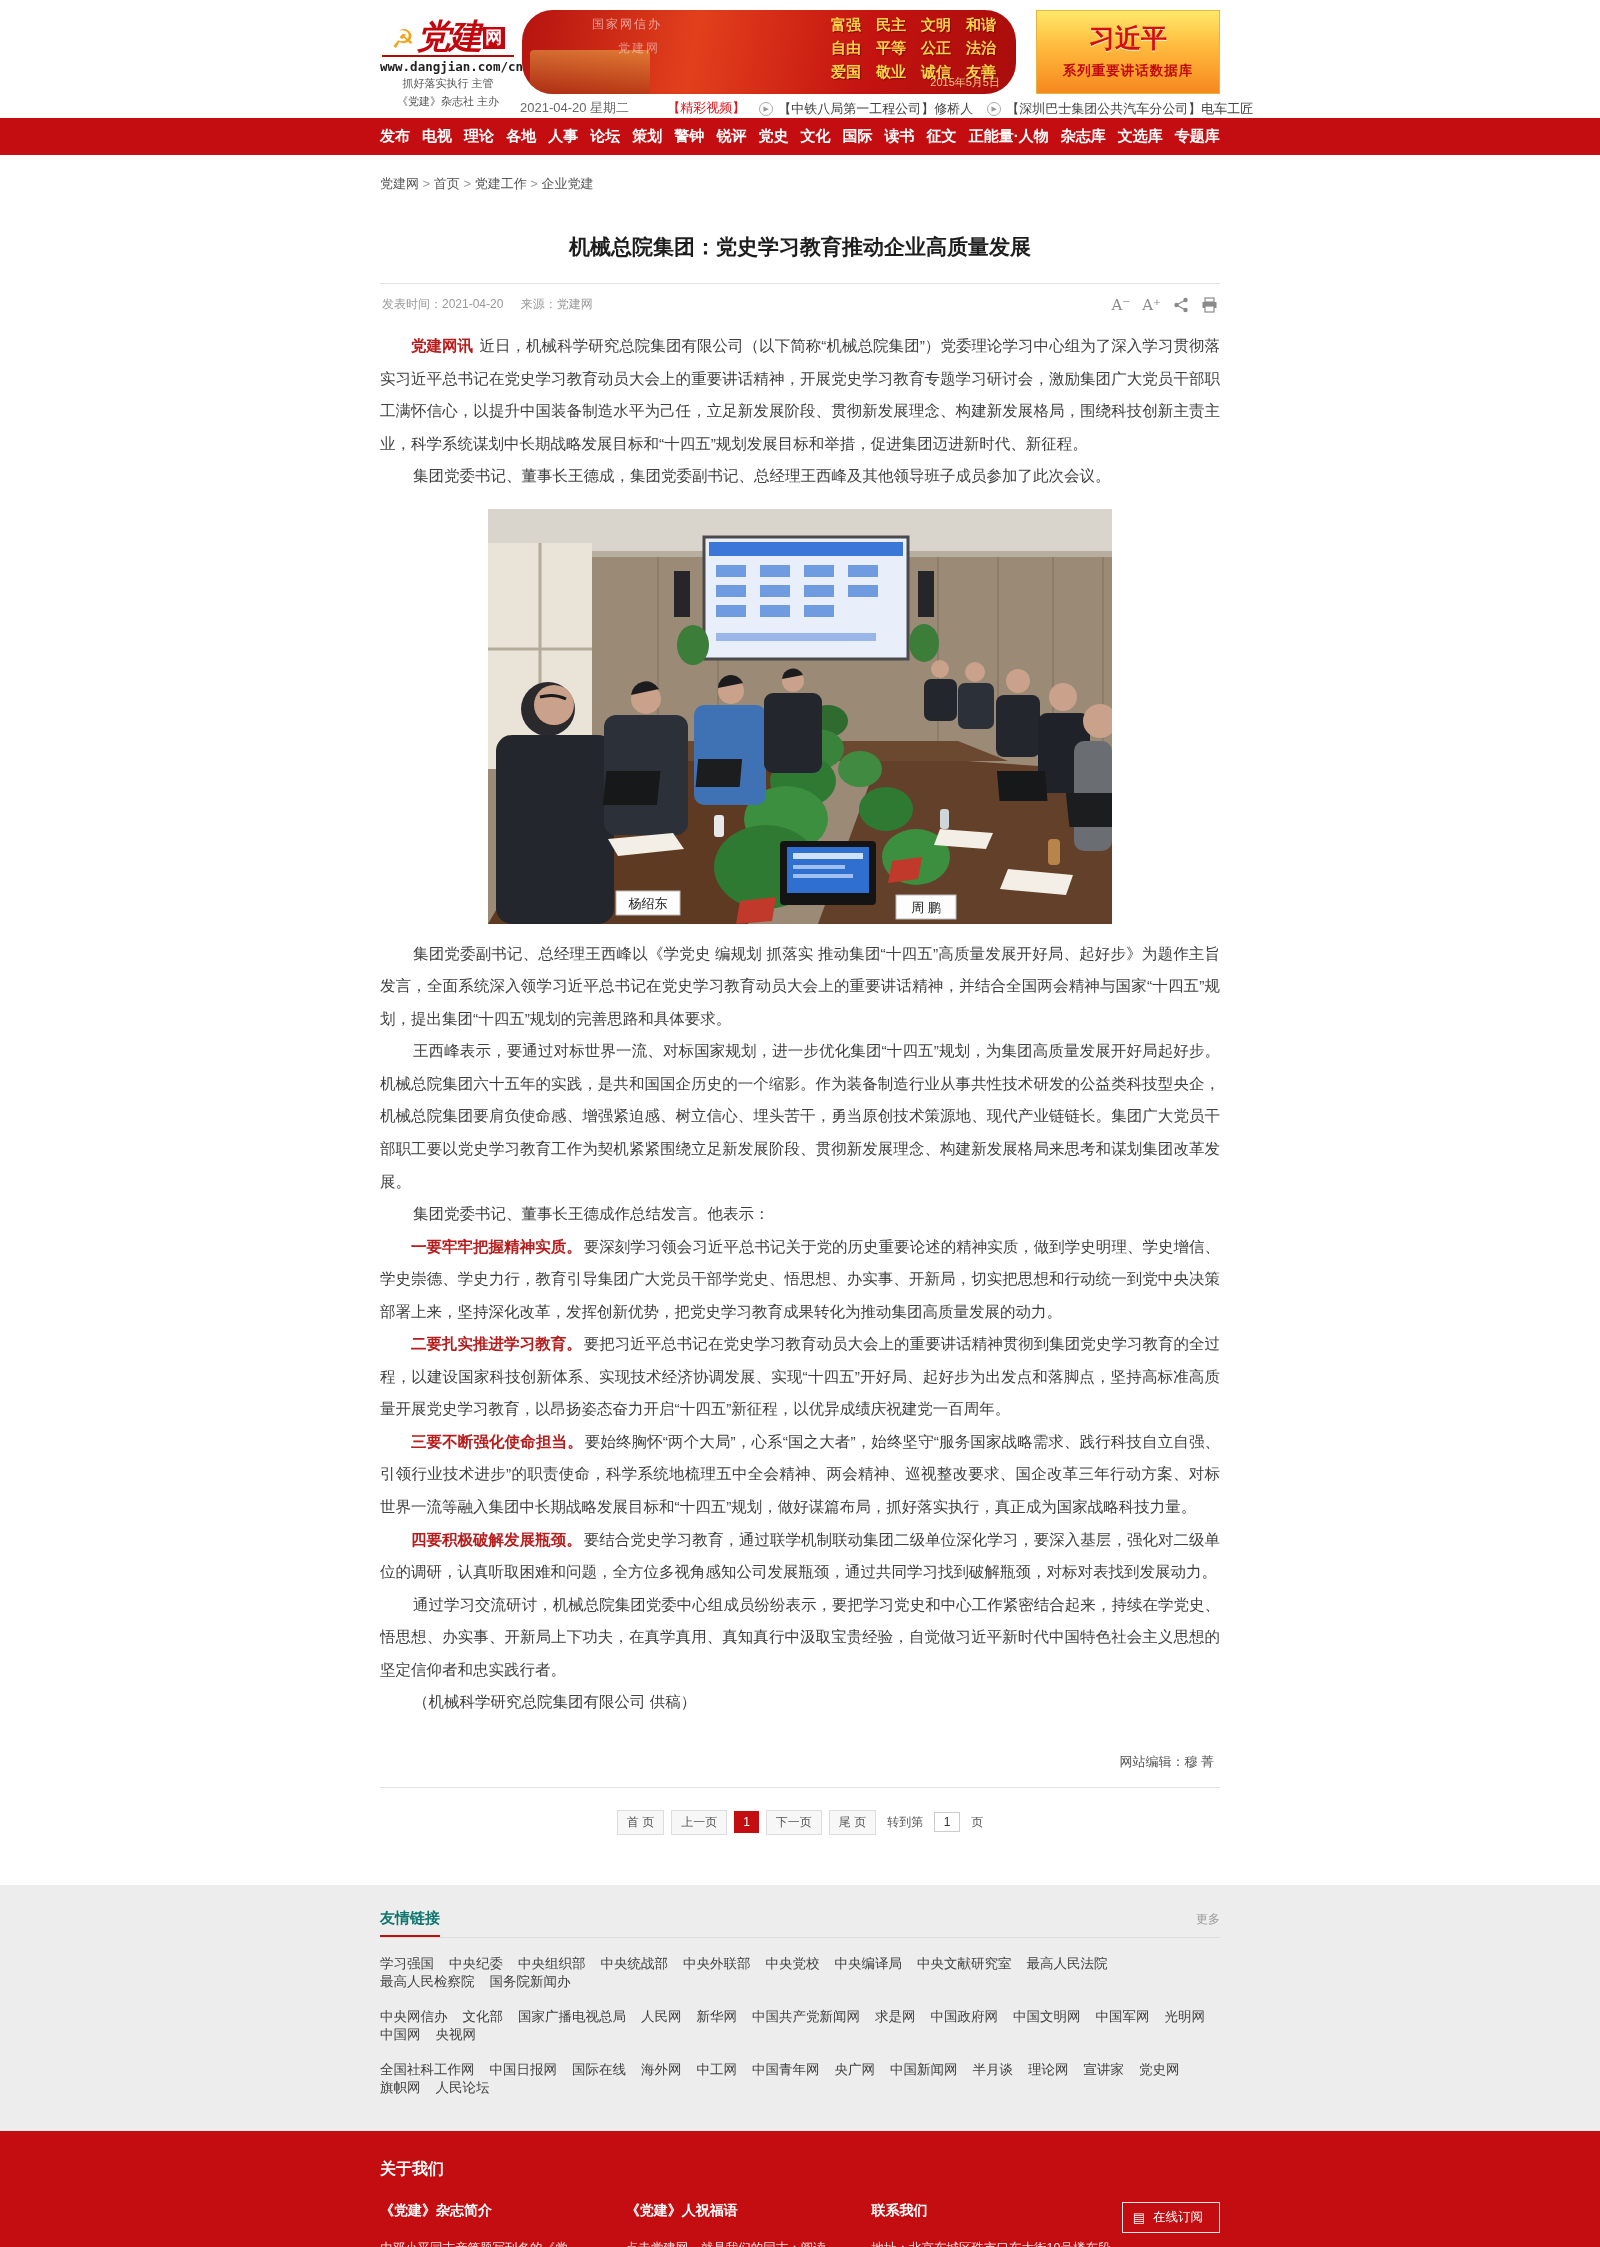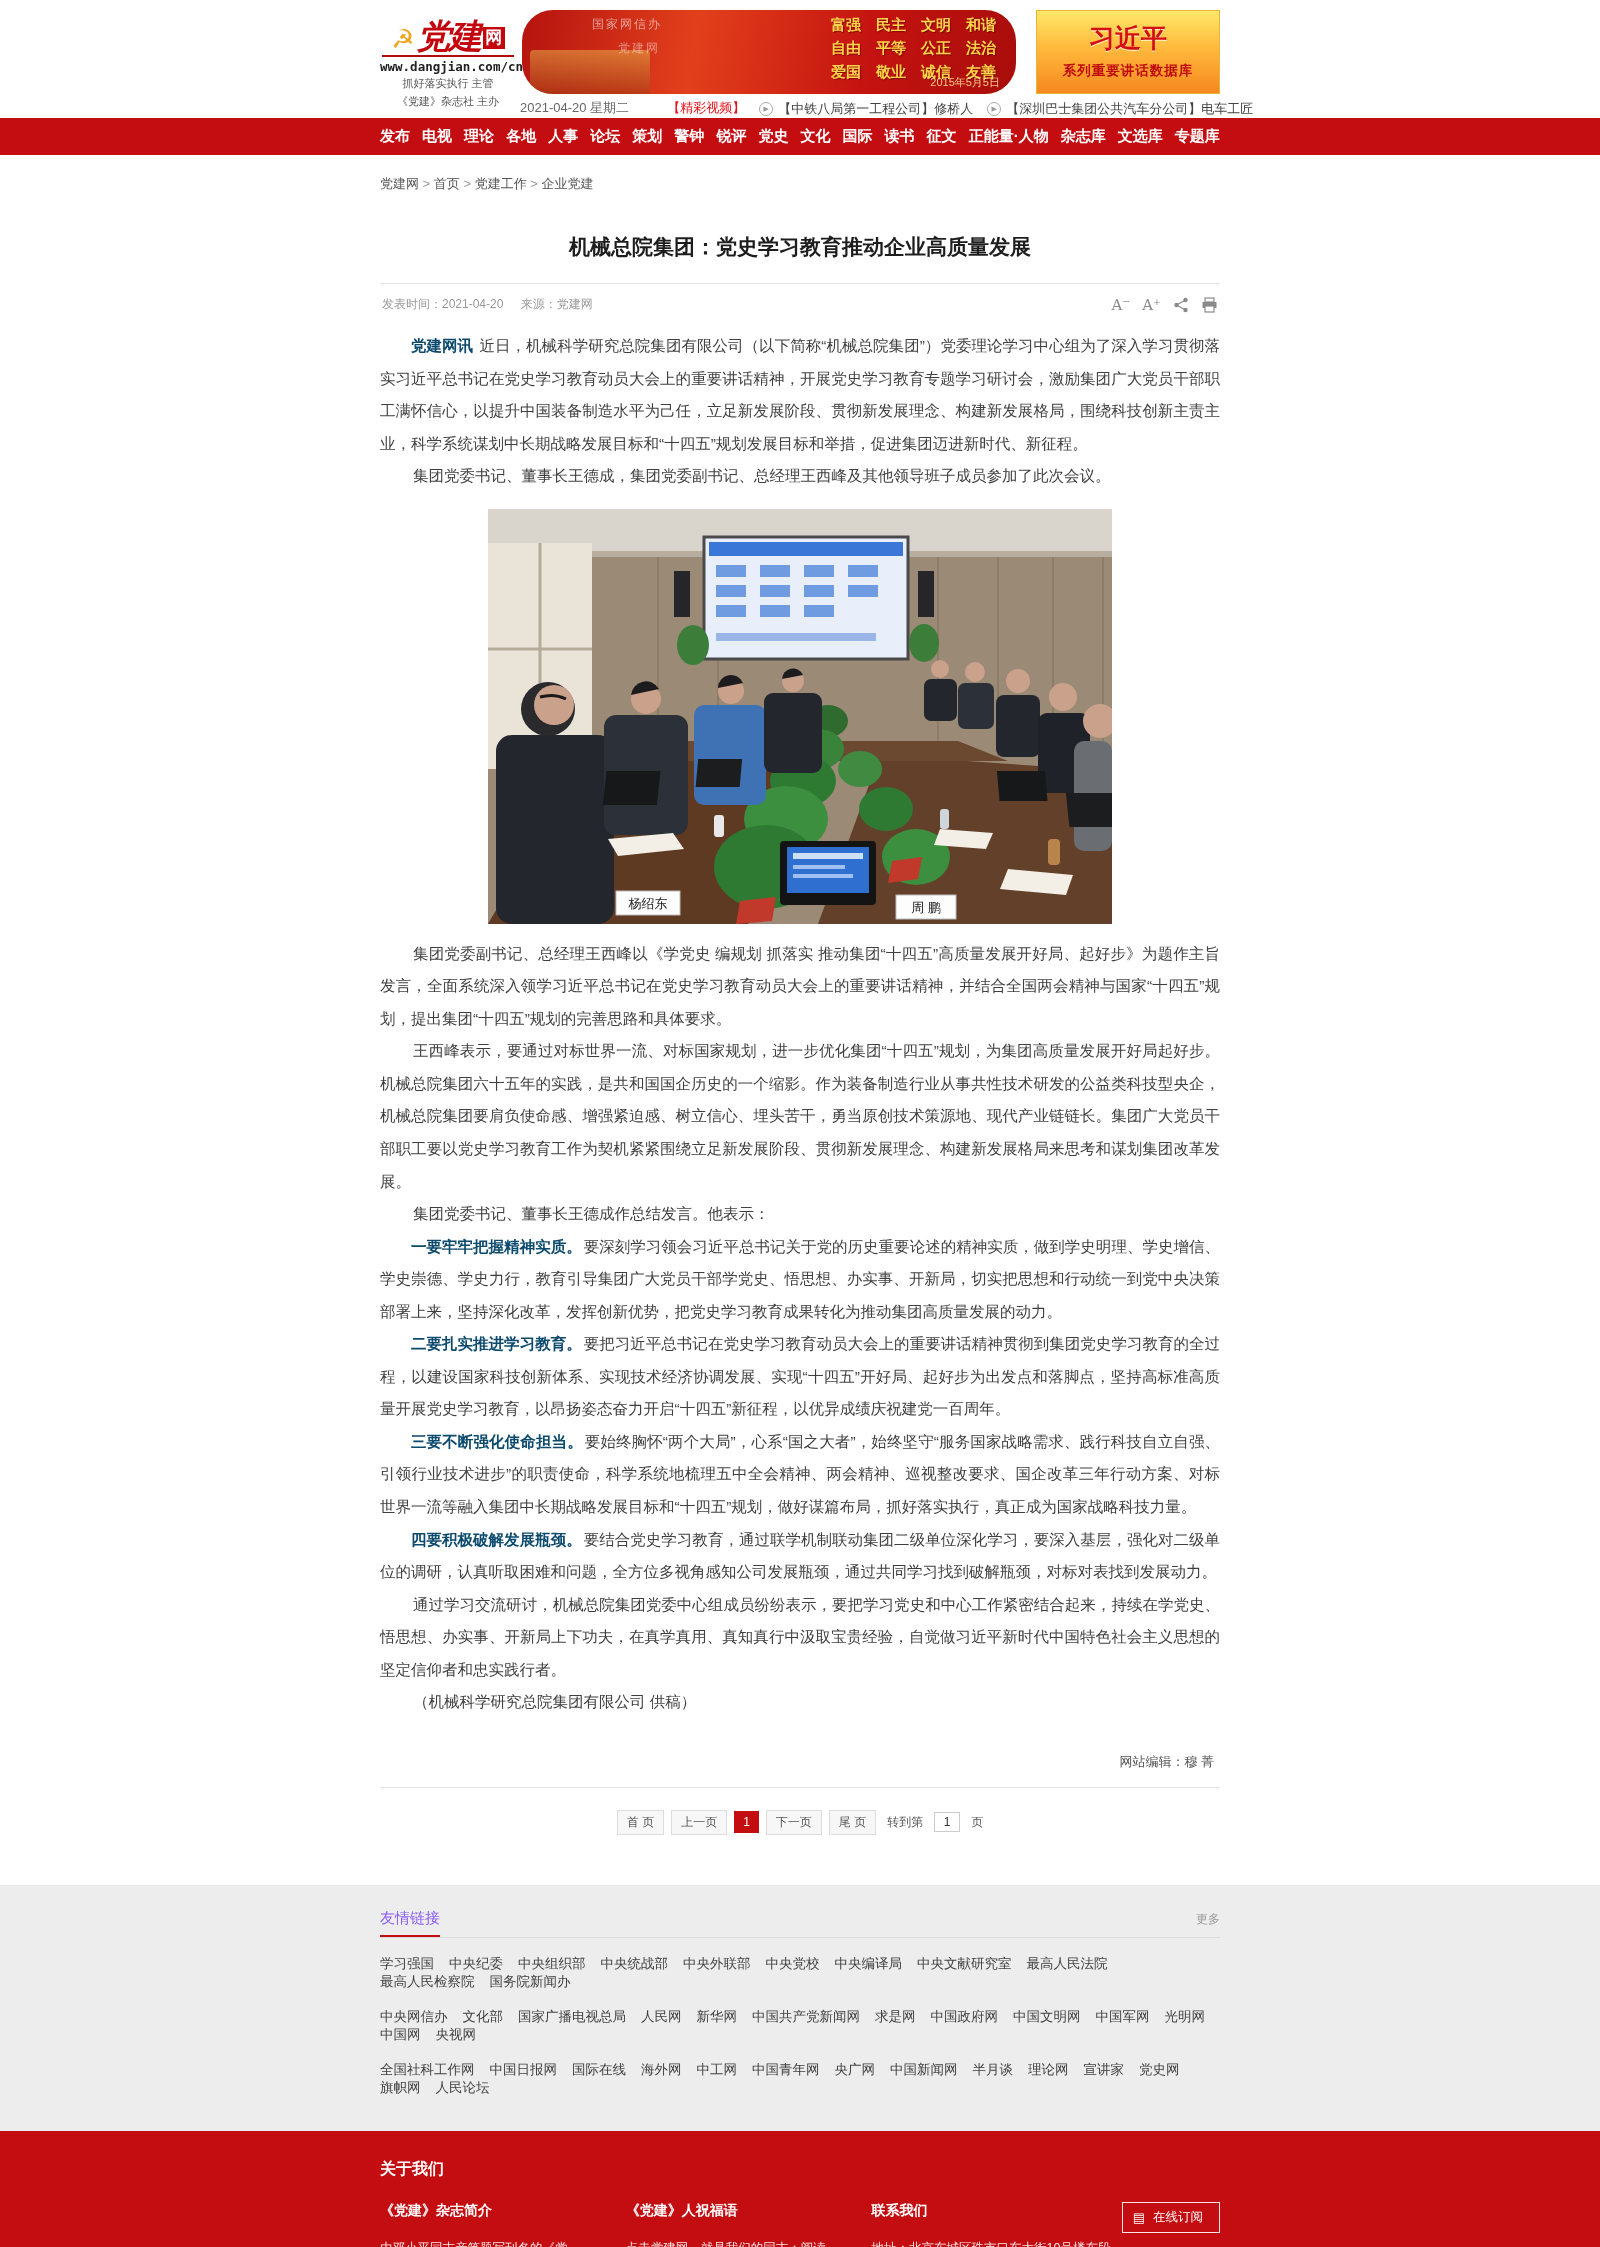--- a/index.html
+++ b/index.html
@@ -49,36 +49,36 @@
   .article { padding-bottom:28px; }
   .article h1 { font-size:21px; color:#1d1d1d; text-align:center; margin-top:26px; font-weight:bold; }
   .title-divider { border-bottom:1px solid #e3e3e3; margin-top:22px; }
   .meta-row { display:flex; justify-content:space-between; align-items:flex-start; padding:12px 2px 10px; font-size:12px; color:#999; }
   .meta-left span { margin-right:14px; }
   .meta-tools { display:flex; align-items:center; gap:12px; color:#8a8a8a; }
   .font-btn { font-size:15px; cursor:pointer; font-family:"DejaVu Serif",serif; }
   .tool-icon { cursor:pointer; display:inline-flex; }
   .body-text { font-size:15.5px; color:#3f3f3f; line-height:2.1; text-align:justify; margin-top:6px; }
   .para { text-indent:2em; margin:0; }
-  .para b { color:#0c4a6e; margin-right:2px; }
+  .para b { color:#b91c1c; margin-right:2px; }
   .photo { display:block; width:624px; margin:16px auto 14px; }
   .photo svg { display:block; }
 
   .editor-line { text-align:right; font-size:13px; color:#555; margin-top:34px; padding-right:6px; }
   .pagination-divider { border-bottom:1px solid #e3e3e3; margin:16px 0 22px; }
   .pagination { display:flex; justify-content:center; align-items:center; gap:7px; font-size:12px; color:#555; }
   .pg-btn { border:1px solid #ddd; background:#f7f7f7; color:#555; padding:3px 9px; text-decoration:none; cursor:pointer; }
   .pg-current { background:#c30d11; color:#fff; padding:4px 9px; cursor:pointer; }
   .pg-goto { display:inline-flex; align-items:center; gap:11px; margin-left:4px; }
   .pg-input { width:26px; height:20px; border:1px solid #ccc; text-align:center; font-size:12px; color:#333; }
 
   
   .friends { background:#ededed; padding:24px 0 34px; margin-top:22px; }
   .friends-head { border-bottom:1px solid #dcdcdc; position:relative; padding-bottom:9px; }
-  .friends-title { font-size:15px; font-weight:normal; color:#8b5cf6; padding-bottom:9px; border-bottom:2px solid #c30d11; }
+  .friends-title { font-size:15px; font-weight:bold; color:#0f766e; padding-bottom:9px; border-bottom:2px solid #c30d11; }
   .friends-more { position:absolute; right:0; top:2px; font-size:12px; color:#999; text-decoration:none; cursor:pointer; }
   .friends-row { margin-top:17px; font-size:13.5px; }
   .friend-link { color:#3f3f3f; text-decoration:none; margin-right:15px; cursor:pointer; white-space:nowrap; }
 
   
   .footer { background:#c30d11; color:#fff; padding:28px 0 40px; }
   .footer-title { font-size:16px; font-weight:bold; margin-bottom:22px; }
   .footer-cols { display:flex; }
   .fcol { margin-right:34px; }
   .fcol-1 { width:254px; } .fcol-2 { width:254px; } .fcol-3 { width:300px; margin-right:0; }

